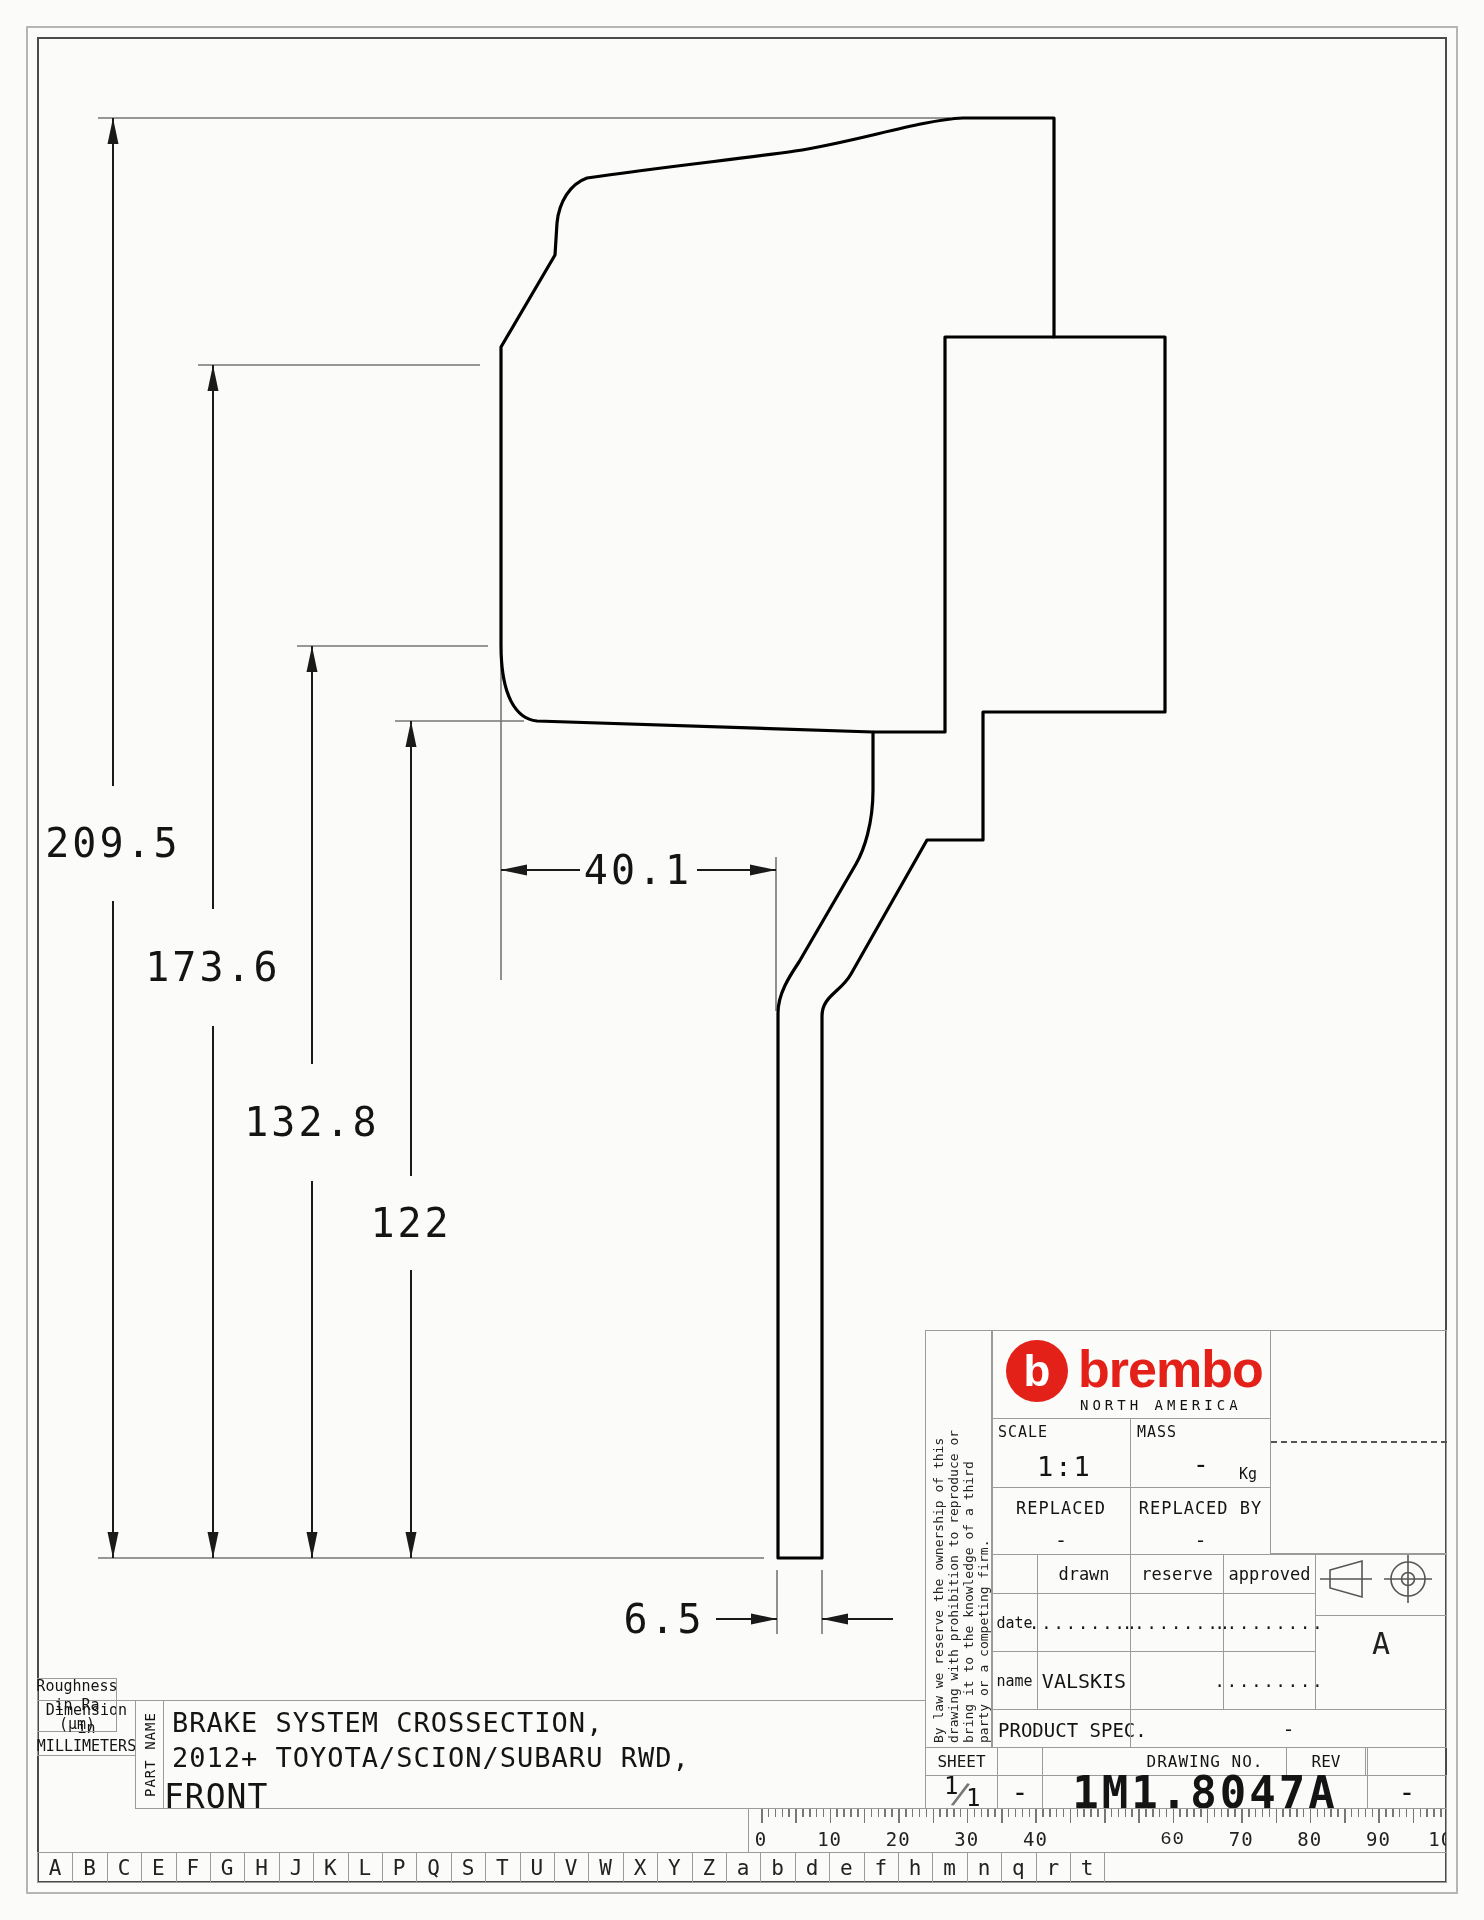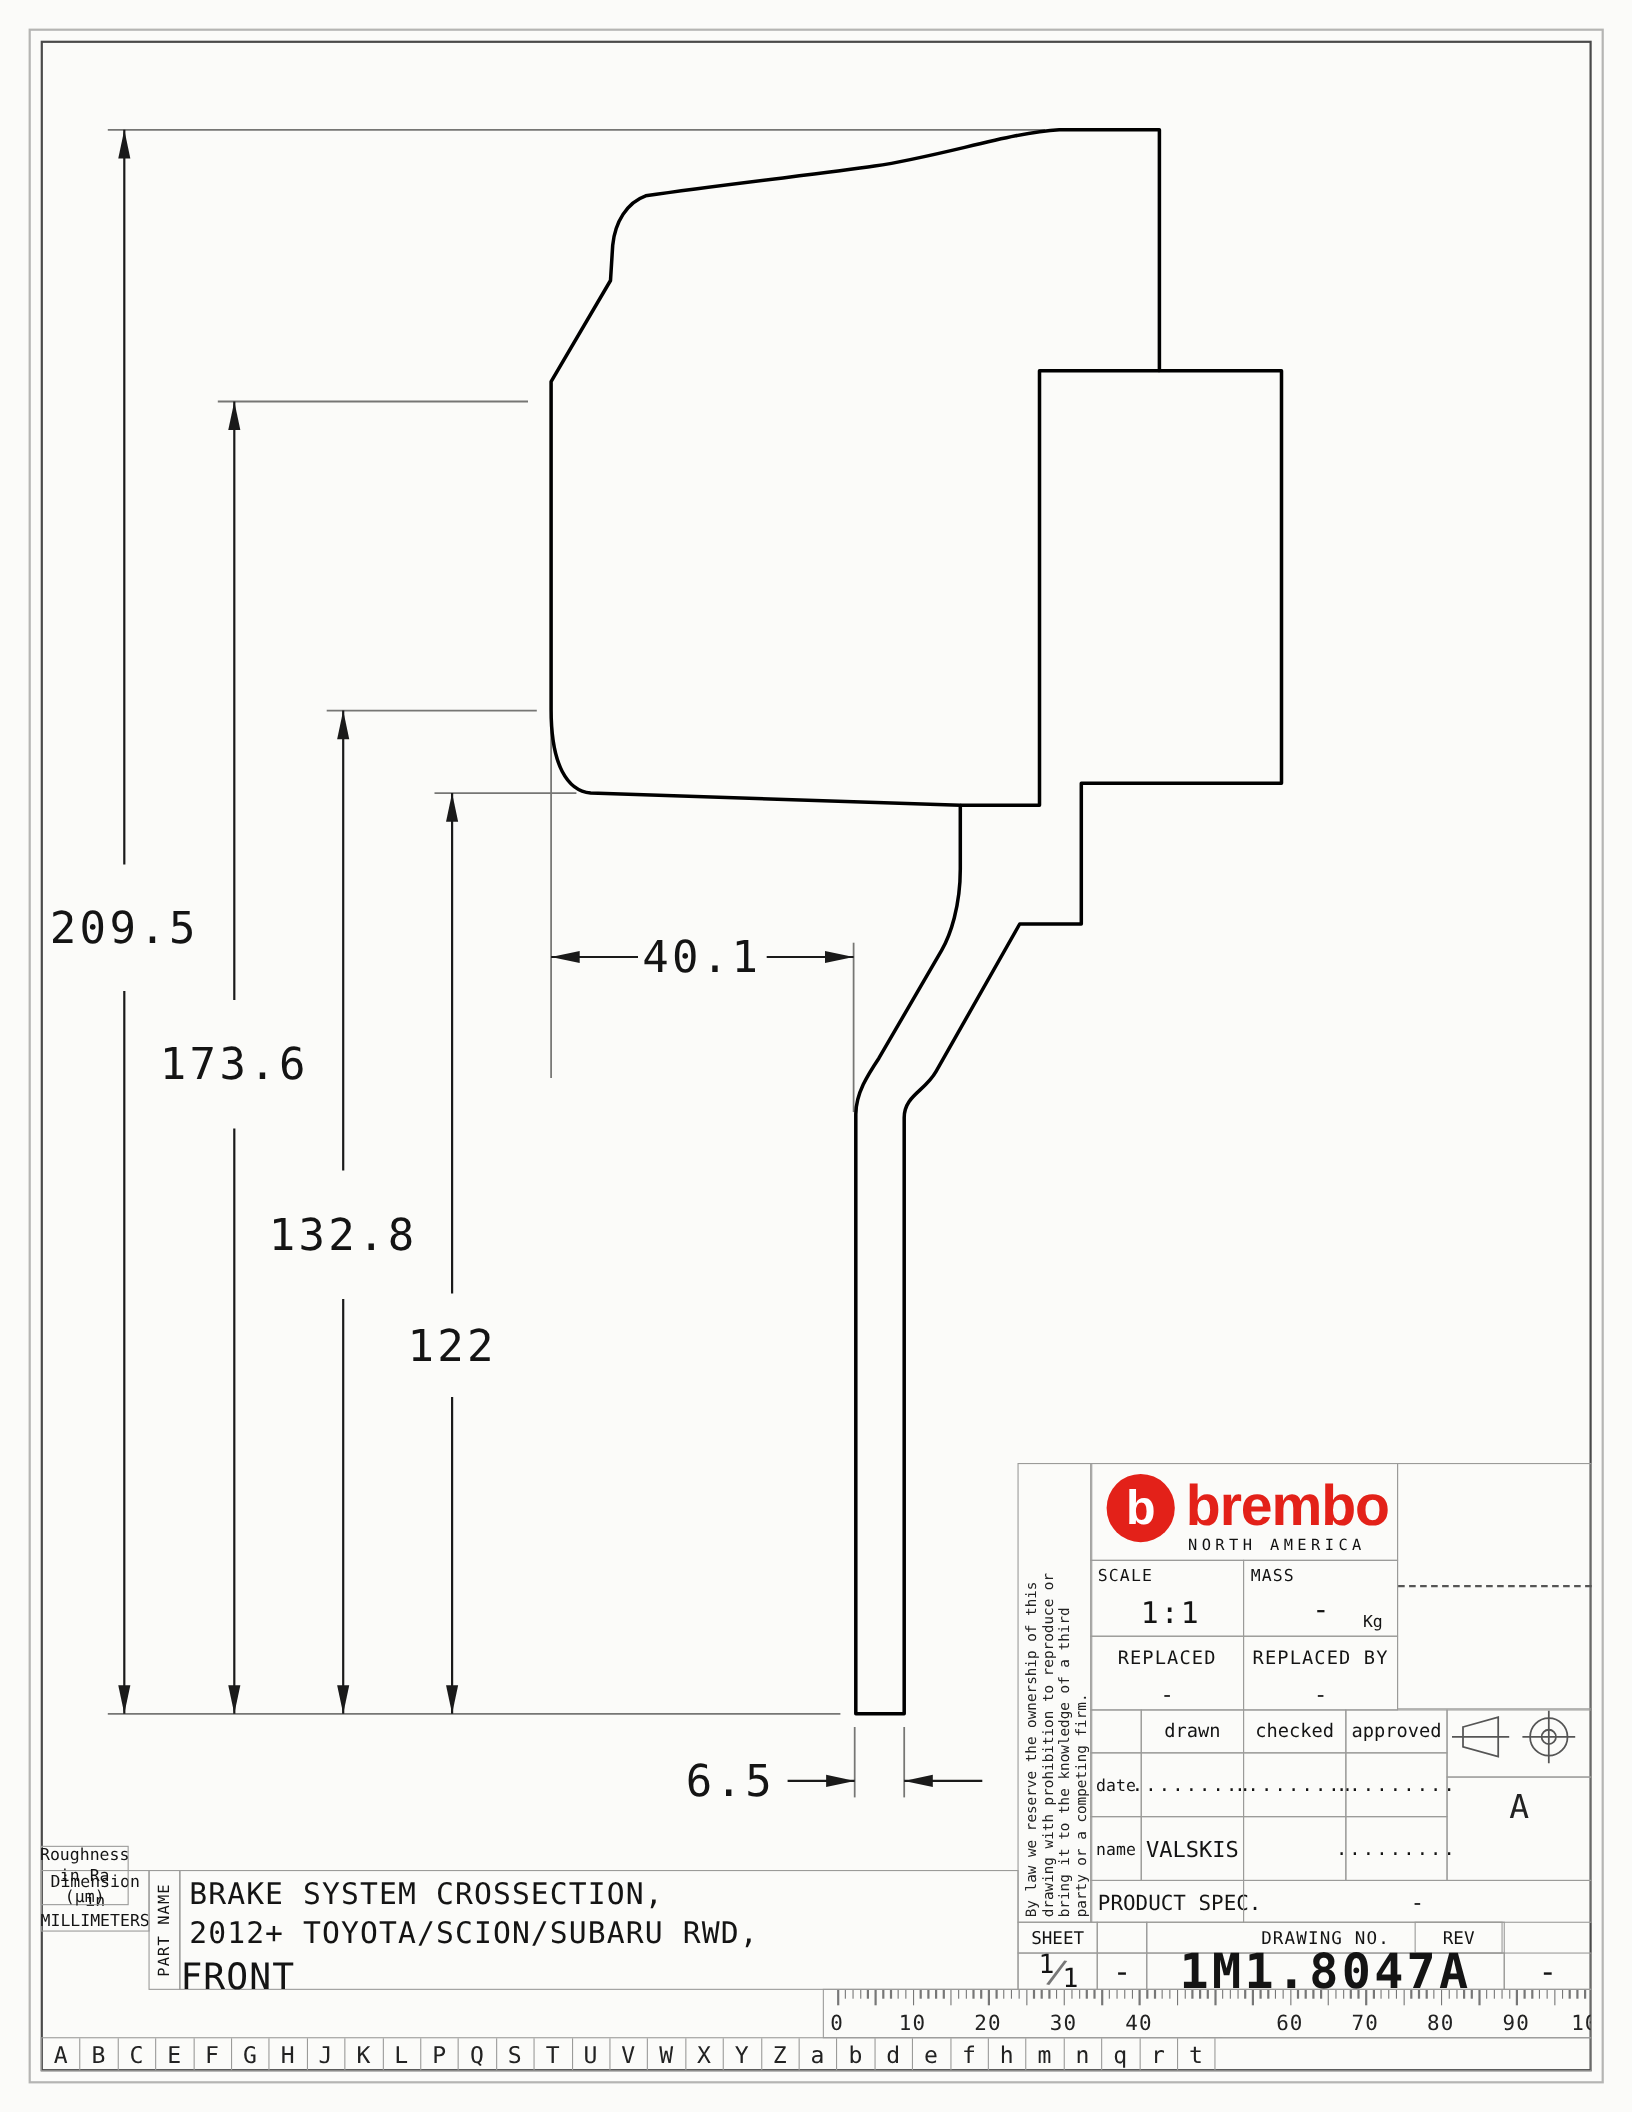--- a/index.html
+++ b/index.html
@@ -139,21 +139,21 @@
     <div class="tb-txt" style="left:0;top:10px;width:100%;text-align:center;font-size:17px;letter-spacing:1px;">REPLACED</div>
     <div class="tb-txt" style="left:0;top:40px;width:100%;text-align:center;font-size:20px;">-</div>
   </div>
   <div class="abs cell" style="left:1130px;top:1487px;width:141px;height:68px;">
     <div class="tb-txt" style="left:0;top:10px;width:100%;text-align:center;font-size:17px;letter-spacing:1px;">REPLACED BY</div>
     <div class="tb-txt" style="left:0;top:40px;width:100%;text-align:center;font-size:20px;">-</div>
   </div>
 
   <div class="abs cell" style="left:991px;top:1554px;width:47px;height:40px;"></div>
   <div class="abs cell ctr" style="left:1037px;top:1554px;width:94px;height:40px;font-size:17px;">drawn</div>
-  <div class="abs cell ctr" style="left:1130px;top:1554px;width:94px;height:40px;font-size:17px;">checked</div>
+  <div class="abs cell ctr" style="left:1130px;top:1554px;width:94px;height:40px;font-size:17px;">reserve</div>
   <div class="abs cell ctr" style="left:1223px;top:1554px;width:93px;height:40px;font-size:17px;">approved</div>
 
   <div class="abs cell ctr" style="left:991px;top:1593px;width:47px;height:59px;font-size:15px;">date</div>
   <div class="abs cell ctr" style="left:1037px;top:1593px;width:94px;height:59px;font-size:17px;letter-spacing:2px;">.........</div>
   <div class="abs cell ctr" style="left:1130px;top:1593px;width:94px;height:59px;font-size:17px;letter-spacing:2px;">.........</div>
   <div class="abs cell ctr" style="left:1223px;top:1593px;width:93px;height:59px;font-size:17px;letter-spacing:2px;">.........</div>
 
   <div class="abs cell ctr" style="left:991px;top:1651px;width:47px;height:59px;font-size:15px;">name</div>
   <div class="abs cell ctr" style="left:1037px;top:1651px;width:94px;height:59px;font-size:20px;">VALSKIS</div>
   <div class="abs cell ctr" style="left:1130px;top:1651px;width:94px;height:59px;font-size:20px;"></div>
@@ -273,21 +273,21 @@
       <div class="tick" style="left: 361.86px; height: 8px;"></div>
       <div class="tick" style="left: 368.72px; height: 8px;"></div>
       <div class="tick" style="left: 375.58px; height: 8px;"></div>
       <div class="tick" style="left: 382.44px; height: 8px;"></div>
       <div class="tick" style="left: 389.3px; height: 14px;"></div>
       <div class="tick" style="left: 396.16px; height: 8px;"></div>
       <div class="tick" style="left: 403.02px; height: 8px;"></div>
       <div class="tick" style="left: 409.88px; height: 8px;"></div>
       <div class="tick" style="left: 416.74px; height: 8px;"></div>
       <div class="tick" style="left: 423.6px; height: 14px;"></div>
-      <div class="tick-num" style="left: 423.6px;">60</div>
+      <div class="tick-num" style="left: 423.6px; font-family: Liberation Mono, monospace;">60</div>
       <div class="tick" style="left: 430.46px; height: 8px;"></div>
       <div class="tick" style="left: 437.32px; height: 8px;"></div>
       <div class="tick" style="left: 444.18px; height: 8px;"></div>
       <div class="tick" style="left: 451.04px; height: 8px;"></div>
       <div class="tick" style="left: 457.9px; height: 14px;"></div>
       <div class="tick" style="left: 464.76px; height: 8px;"></div>
       <div class="tick" style="left: 471.62px; height: 8px;"></div>
       <div class="tick" style="left: 478.48px; height: 8px;"></div>
       <div class="tick" style="left: 485.34px; height: 8px;"></div>
       <div class="tick" style="left: 492.2px; height: 14px;"></div>

